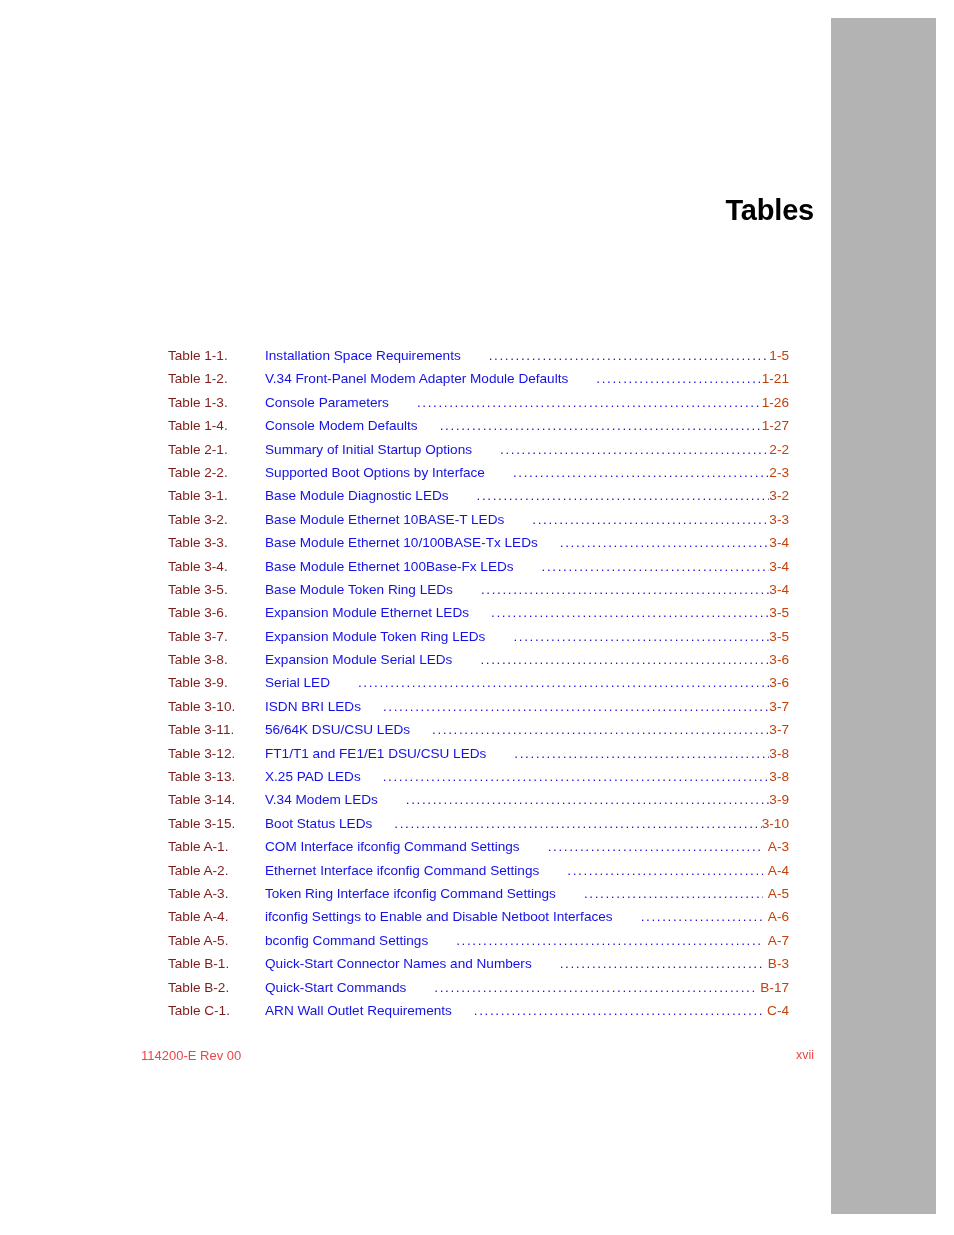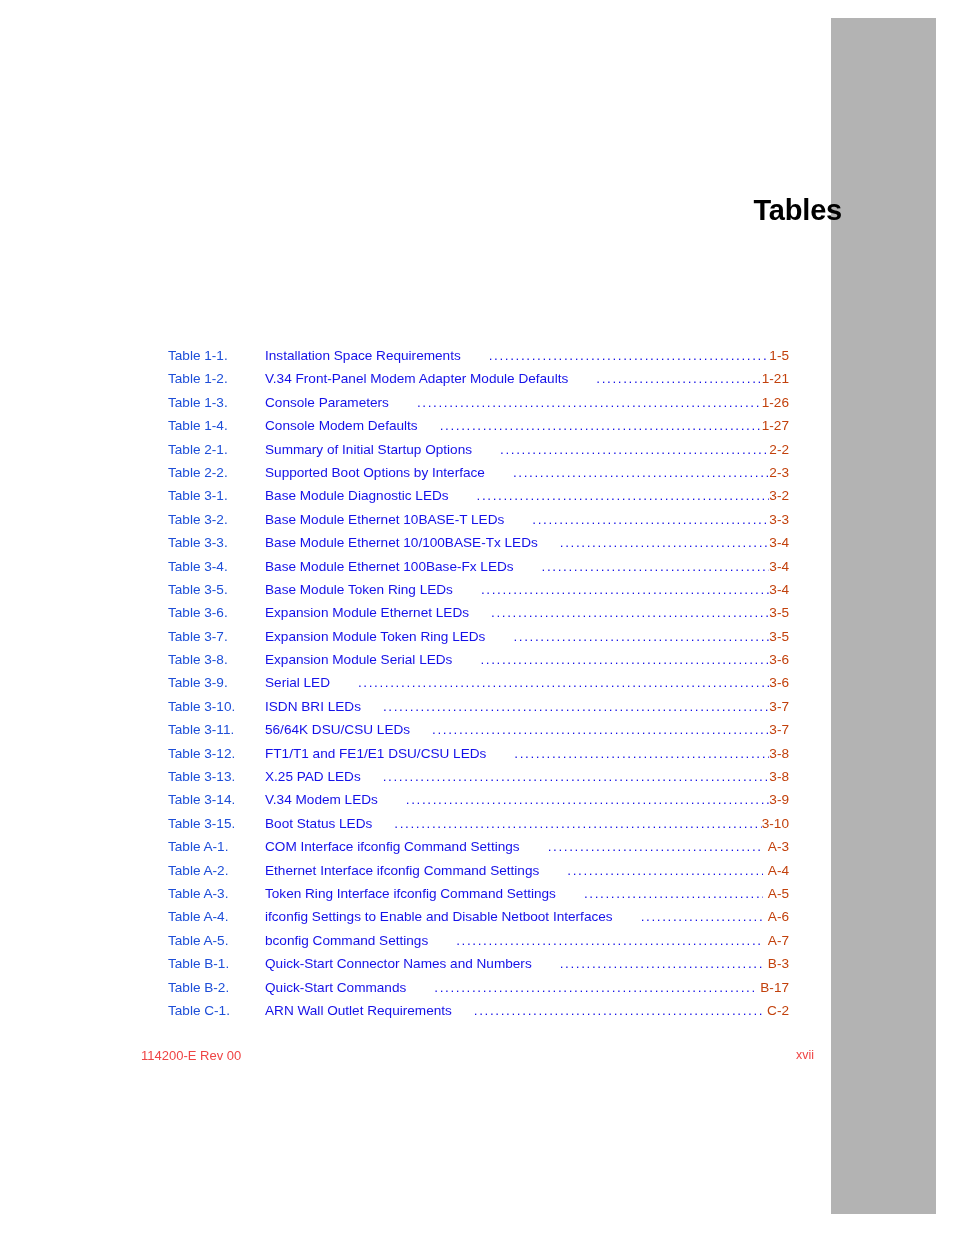--- a/index.html
+++ b/index.html
@@ -33,42 +33,41 @@
   #page-title {
     position: absolute;
     left: 0px;
     top: 194px;
     width: 814px;
     text-align: right;
     font-size: 29px;
     font-weight: bold;
     color: #000000;
     letter-spacing: -0.2px;
-    padding-left: 28px;
   }
 
   
   #toc {
     position: absolute;
     left: 168px;
     top: 348px;
     width: 621px;
   }
   .toc-row {
     display: flex;
     align-items: baseline;
     height: 23.4px;
     color: #1511e8;
     font-size: 13.6px;
     white-space: nowrap;
   }
   .toc-label {
     width: 97px;
     flex: 0 0 97px;
-    color: #1d4ed8;
+    color: #7f1d1d;
   }
   .toc-mid {
     flex: 1 1 auto;
     display: flex;
     align-items: baseline;
     min-width: 0;
     overflow: hidden;
     gap: 11px;
   }
   .toc-desc {
@@ -381,21 +380,21 @@
         </span>
         <span class="toc-page spaced">B-17</span>
       </div>
       <div class="toc-row">
         <span class="toc-label">Table C-1.</span>
         <span class="toc-mid">
           <span class="toc-desc">ARN Wall Outlet Requirements</span>
           <span class="toc-gap none"></span>
           <span class="toc-leader"><span>...............................................................................................................................................................</span></span>
         </span>
-        <span class="toc-page spaced">C-2</span>
+        <span class="toc-page spaced">C-4</span>
       </div>
     </div>
 
   <div id="footer-left">114200-E Rev 00</div>
 
   <div id="footer-right">xvii</div>
 
 </div>
 
 </body></html>

